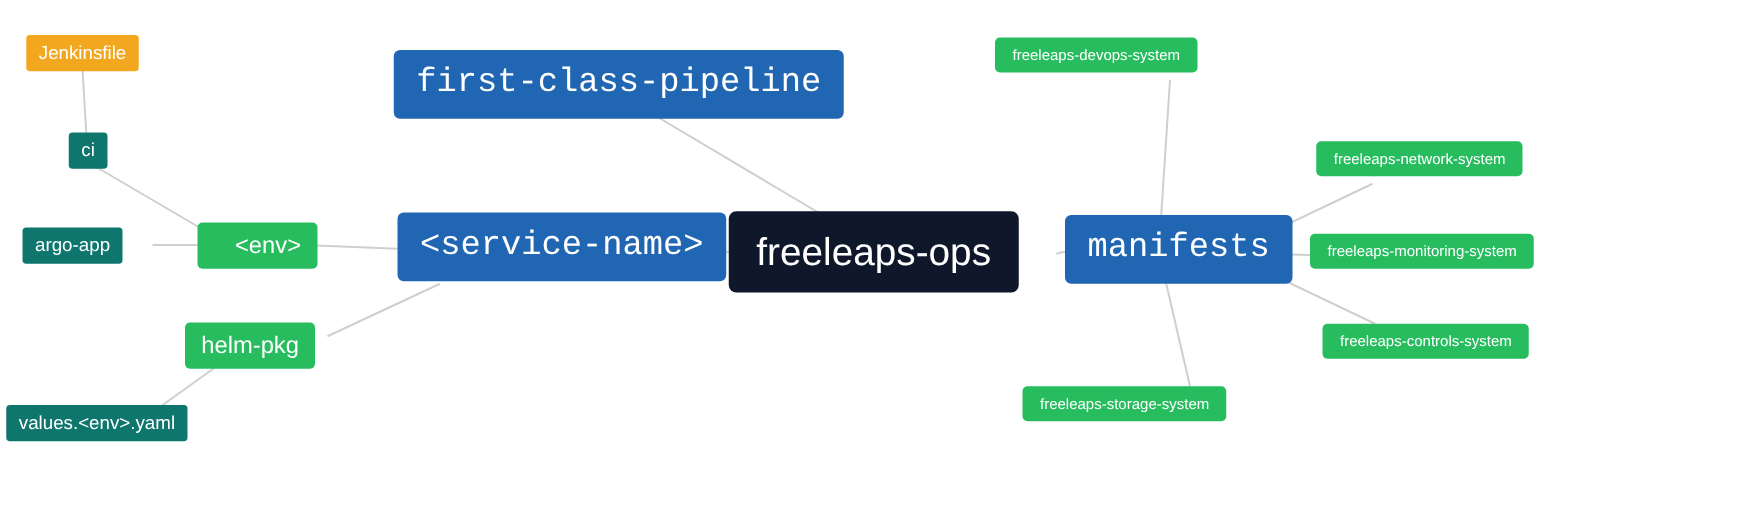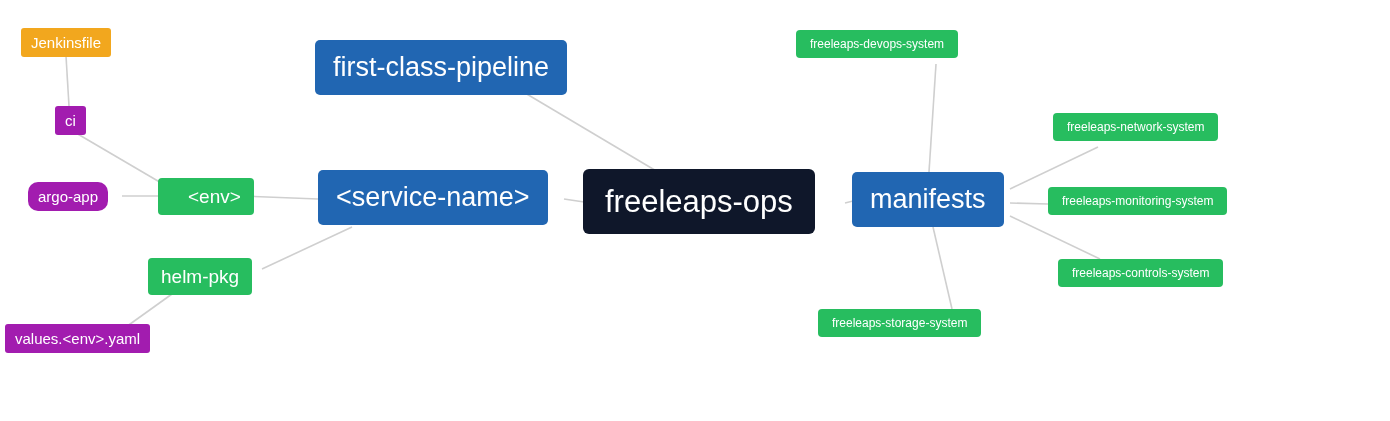--- a/index.html
+++ b/index.html
@@ -35,28 +35,28 @@
     text-align: left;
     border-radius: 4px;
     line-height: 1;
     box-sizing: border-box;
     cursor: default;
   }
   
   .c-blue   { background: #2166b2; }
   .c-green  { background: #27bd5f; }
   .c-orange { background: #f2a71e; }
-  .c-red    { background: #a21caf; }
+  .c-red    { background: #0f766e; }
   .c-dark   { background: #0f172a; }
 
   
   .sz-sm  { font-size: 15px; padding: 7px 10px;  border-radius: 3px; }
   .sz-md  { font-size: 19px; padding: 9px 13px;  border-radius: 4px; }
   .sz-sys { font-size: 12px; padding: 8px 14px;  border-radius: 4px; }
-  .sz-lg  { font-size: 27px; padding: 14px 18px; border-radius: 5px; }
+  .sz-lg  { font-size: 27px; padding: 14px 18px; border-radius: 5px; font-family: Liberation Mono, monospace; }
   .sz-xl  { font-size: 31px; padding: 17px 22px; border-radius: 6px; }
 </style>
 </head>
 <body>
 
 <div id="canvas">
 
   <svg id="edges" width="1390" height="421" viewBox="0 0 1390 421">
     <line x1="66" y1="56" x2="69" y2="106"></line>
     <line x1="76" y1="133" x2="163" y2="184"></line>
@@ -69,21 +69,21 @@
     <line x1="845" y1="203" x2="853" y2="201"></line>
     <line x1="929" y1="172" x2="936" y2="64"></line>
     <line x1="1010" y1="189" x2="1098" y2="147"></line>
     <line x1="1010" y1="203" x2="1048" y2="204"></line>
     <line x1="1010" y1="216" x2="1100" y2="259"></line>
     <line x1="933" y1="227" x2="952" y2="309"></line>
   </svg>
 
   <div class="node c-orange sz-sm" style="left:21px;  top:28px;">Jenkinsfile</div>
   <div class="node c-red    sz-sm" style="left:55px;  top:106px;">ci</div>
-  <div class="node c-red    sz-sm" style="left:28px;  top:182px;border-radius:10px;">argo-app</div>
+  <div class="node c-red    sz-sm" style="left:18px;  top:182px;">argo-app</div>
   <div class="node c-green  sz-md" style="left:158px; top:178px;padding-left:30px;">&lt;env&gt;</div>
   <div class="node c-green  sz-md" style="left:148px; top:258px;">helm-pkg</div>
   <div class="node c-red    sz-sm" style="left:5px;   top:324px;">values.&lt;env&gt;.yaml</div>
   <div class="node c-blue   sz-lg" style="left:315px; top:40px;">first-class-pipeline</div>
   <div class="node c-blue   sz-lg" style="left:318px; top:170px;">&lt;service-name&gt;</div>
 
   <div class="node c-dark   sz-xl" style="left:583px; top:169px;">freeleaps-ops</div>
 
   <div class="node c-blue   sz-lg" style="left:852px;  top:172px;">manifests</div>
   <div class="node c-green  sz-sys" style="left:796px;  top:30px;">freeleaps-devops-system</div>

